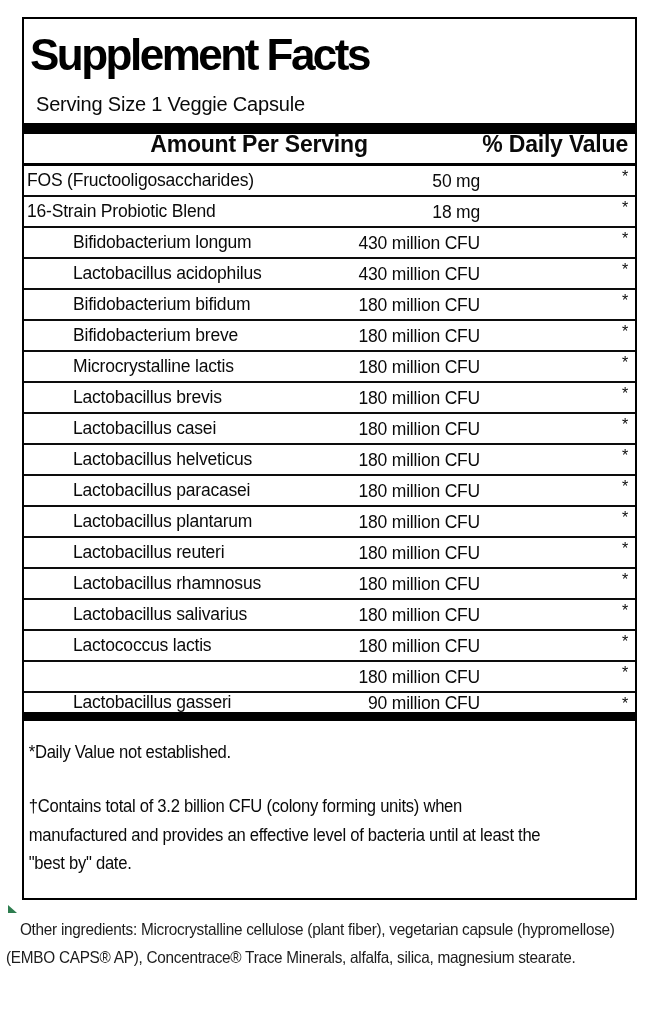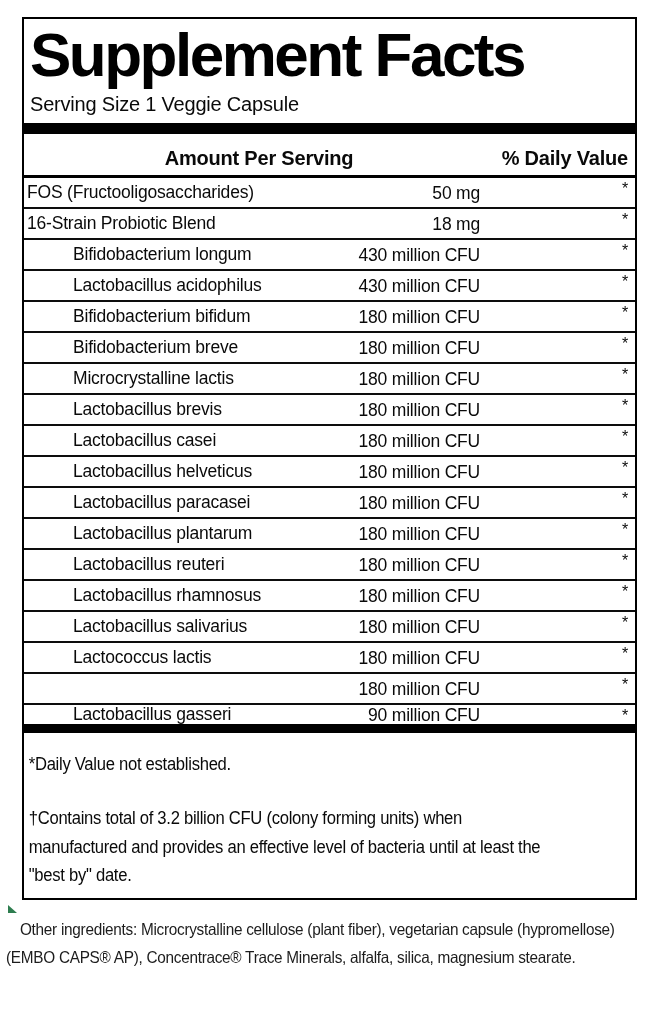--- a/index.html
+++ b/index.html
@@ -18,45 +18,45 @@
     left: 22px;
     top: 17px;
     width: 615px;
     height: 883px;
     border: 2px solid #000;
     background: #fff;
   }
 
   .title {
     margin: 4px 4px 0 6px;
-    font-size: 62px;
+    font-size: 44px;
     font-weight: bold;
     letter-spacing: -2.5px;
     line-height: 64px;
     color: #000;
     white-space: nowrap;
   }
 
   .serving {
-    margin: 4px 6px 6px 6px;
+    margin: 4px 6px 6px 12px;
     font-size: 20px;
     letter-spacing: -0.2px;
     line-height: 26px;
   }
 
   .bar { width: 100%; background: #000; }
   .bar-thick { height: 11px; }
   .bar-bottom { height: 9px; }
 
   .thead {
     position: relative;
-    height: 44px;
+    height: 32px;
     border-bottom: 3px solid #000;
     font-weight: bold;
-    font-size: 20px;
+    font-size: 23px;
     letter-spacing: -0.2px;
   }
   .thead .amount-h {
     position: absolute;
     left: 0; bottom: 5px;
     width: 470px;
     text-align: center;
   }
   .thead .dv-h {
     position: absolute;

